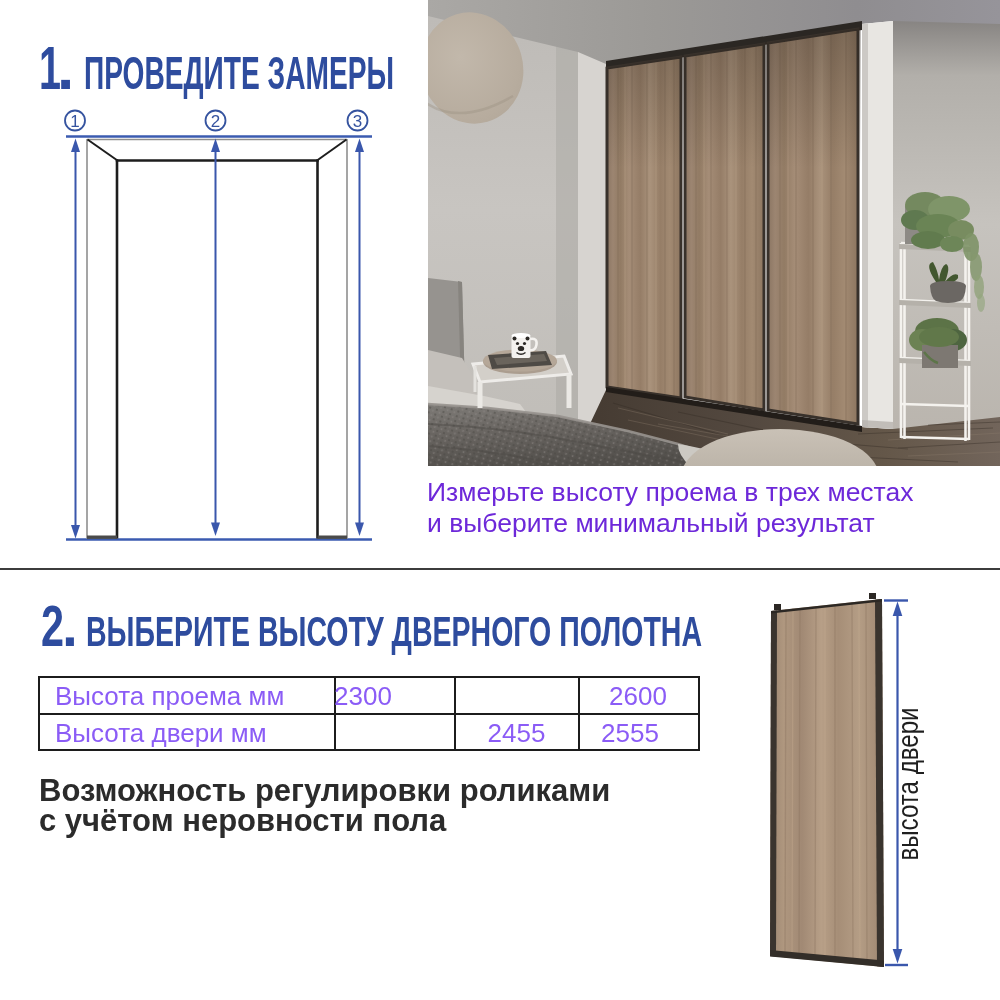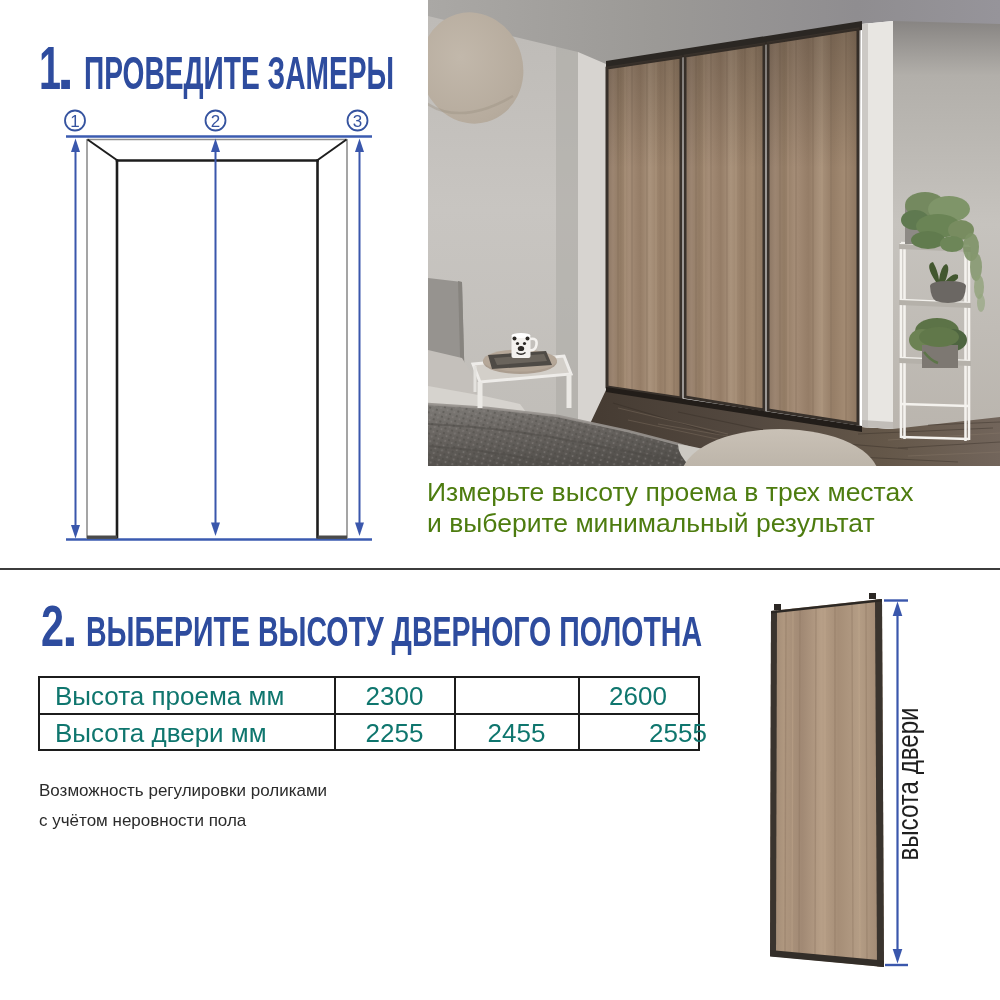--- a/index.html
+++ b/index.html
@@ -321,59 +321,58 @@
     <ellipse cx="93" cy="335.5" rx="9.5" ry="2.5" fill="#ffffff"></ellipse>
     <circle cx="86.5" cy="338.5" r="2" fill="#2c2926"></circle>
     <circle cx="99.5" cy="338.5" r="2" fill="#2c2926"></circle>
     <circle cx="89.5" cy="343.5" r="1.6" fill="#2c2926"></circle>
     <circle cx="96.5" cy="343.5" r="1.6" fill="#2c2926"></circle>
     <ellipse cx="93" cy="348.5" rx="3.2" ry="2.6" fill="#2c2926"></ellipse>
     <path d="M88.5 352.5 q4.5 3.5 9 0" stroke="#2c2926" stroke-width="1.5" fill="none"></path>
   </g>
 </svg>
 
-<div class="abs" style="left:427px;top:477px;font-size:26.5px;line-height:31px;color:#4d7c0f;">Измерьте высоту проема в трех местах<br>и выберите минимальный результат</div>
+<div class="abs" style="left:427px;top:477px;font-size:26.5px;line-height:31px;color:#6d28d9;">Измерьте высоту проема в трех местах<br>и выберите минимальный результат</div>
 
 <div class="abs" style="left:0;top:568px;width:1000px;height:2px;background:#3c3c3c;"></div>
 
 <svg class="abs" style="left:0;top:585px" width="740" height="80" viewBox="0 0 740 80">
   <text x="41" y="61" font-size="57" font-weight="bold" fill="#2e4c9e" font-family="Liberation Sans, sans-serif" textLength="23" lengthAdjust="spacingAndGlyphs">2</text>
   <text x="62" y="61" font-size="57" font-weight="bold" fill="#2e4c9e" font-family="Liberation Sans, sans-serif">.</text>
   <text x="86" y="61" font-size="42" font-weight="bold" fill="#2e4c9e" font-family="Liberation Sans, sans-serif" textLength="616" lengthAdjust="spacingAndGlyphs">ВЫБЕРИТЕ ВЫСОТУ ДВЕРНОГО ПОЛОТНА</text>
 </svg>
 
-<div class="abs" style="left:38px;top:676px;width:662px;height:75px;font-size:26px;color:#0f766e;">
+<div class="abs" style="left:38px;top:676px;width:662px;height:75px;font-size:26px;color:#8b5cf6;">
 
   <div class="abs" style="left:0;top:0;width:658px;height:71px;border:2px solid #1c1c1c;"></div>
 
   <div class="abs" style="left:0;top:37px;width:662px;height:2px;background:#1c1c1c;"></div>
 
   <div class="abs" style="left:295.7px;top:0;width:2px;height:75px;background:#1c1c1c;"></div>
 
   <div class="abs" style="left:416px;top:0;width:2px;height:75px;background:#1c1c1c;"></div>
 
   <div class="abs" style="left:539.8px;top:0;width:2px;height:75px;background:#1c1c1c;"></div>
 
   <div class="abs" style="left:17px;top:2px;height:36px;line-height:36px;">Высота проема мм</div>
 
   <div class="abs" style="left:17px;top:39px;height:36px;line-height:36px;text-align:right;">Высота двери мм</div>
 
-  <div class="abs" style="left:296px;top:2px;width:121px;height:44px;line-height:36px;text-align:center;">2300</div>
+  <div class="abs" style="left:296px;top:2px;width:121px;height:44px;line-height:36px;">2300</div>
 
 
   <div class="abs" style="left:540px;top:2px;width:120px;height:51px;line-height:36px;text-align:center;">2600</div>
 
-  <div class="abs" style="left:296px;top:39px;width:121px;height:36px;line-height:36px;text-align:center;">2255</div>
 
   <div class="abs" style="left:417px;top:39px;width:123px;height:32px;line-height:36px;text-align:center;">2455</div>
 
-  <div class="abs" style="left:540px;top:39px;width:104px;height:36px;line-height:36px;text-align:center;padding-left:48px;">2555</div>
+  <div class="abs" style="left:540px;top:39px;width:104px;height:36px;line-height:36px;text-align:center;">2555</div>
 </div>
 
-<div class="abs" style="left:39px;top:776px;font-size:17px;line-height:30px;color:#2b2b2b;">Возможность регулировки роликами<br>с учётом неровности пола</div>
+<div class="abs" style="left:39px;top:776px;font-size:31px;line-height:30px;color:#2b2b2b;font-weight:bold;">Возможность регулировки роликами<br>с учётом неровности пола</div>
 
 <svg class="abs" style="left:740px;top:585px" width="260" height="400" viewBox="740 585 260 400">
   <defs>
     <linearGradient id="wood2" x1="0" y1="0" x2="1" y2="0">
       <stop offset="0" stop-color="#9b8570"></stop>
       <stop offset="0.12" stop-color="#af977f"></stop>
       <stop offset="0.28" stop-color="#a18974"></stop>
       <stop offset="0.45" stop-color="#b79f87"></stop>
       <stop offset="0.6" stop-color="#a68e77"></stop>
       <stop offset="0.78" stop-color="#b49d85"></stop>

